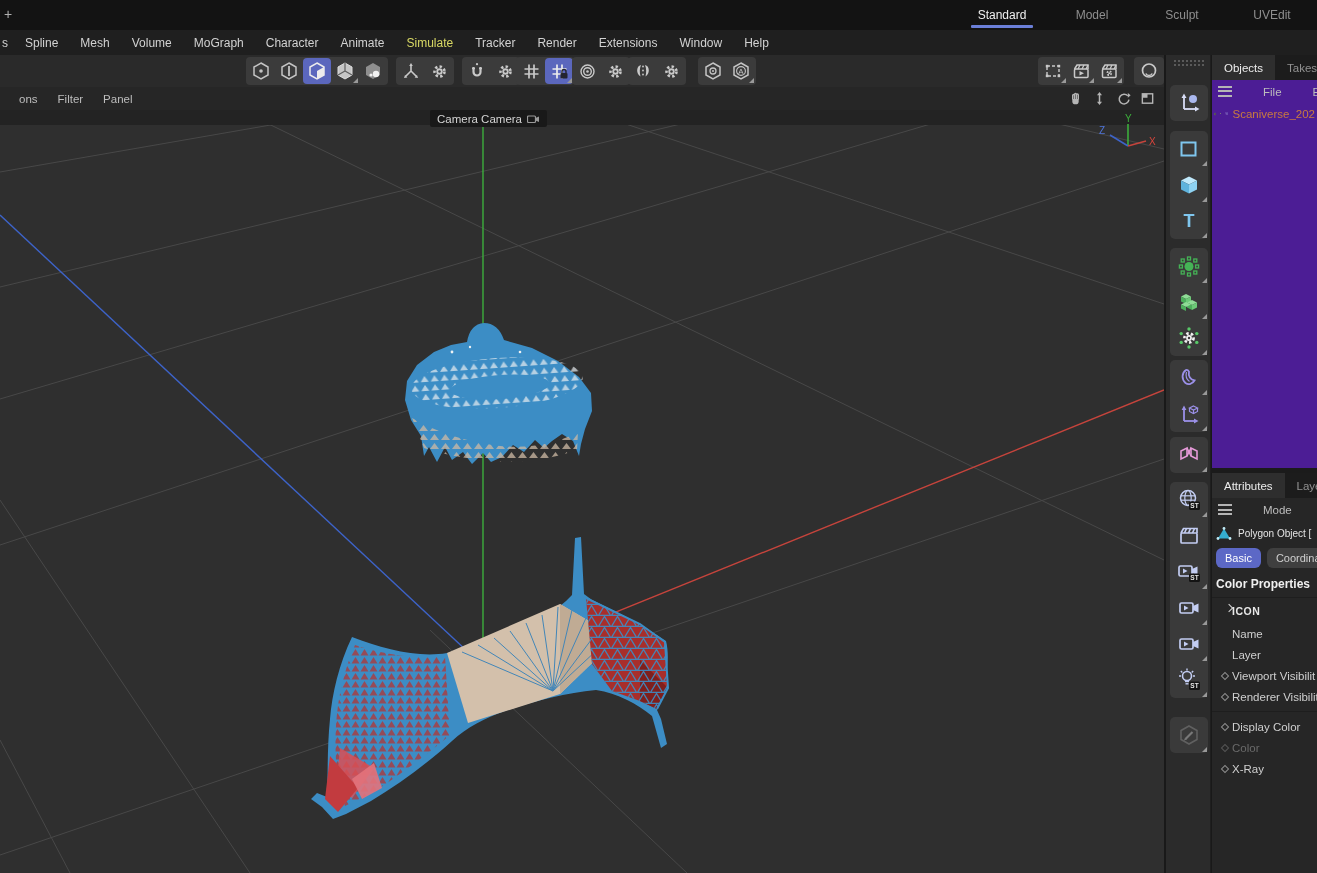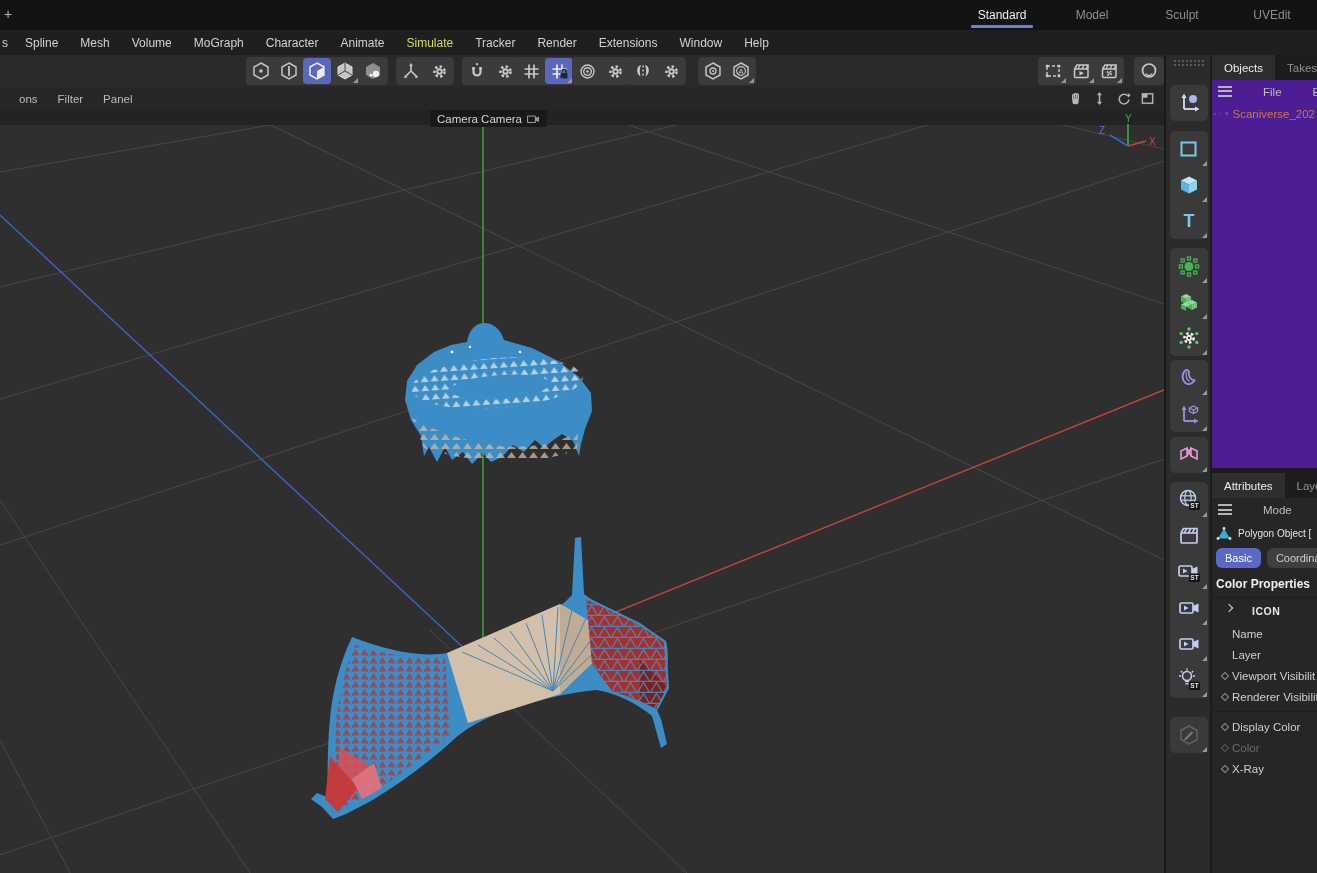--- a/index.html
+++ b/index.html
@@ -78,21 +78,21 @@
   .treeline { width:6px; height:1px; background:#777; }
 
   #attr-objrow { display:flex; align-items:center; gap:6px; padding:5px 4px; font-size:10px;
     color:#e4e4e4; white-space:nowrap; }
   #attr-sectabs { display:flex; gap:6px; padding:2px 4px; }
   .secbtn { font-size:11px; padding:4px 9px; border-radius:6px; background:#3f3f3f;
     color:#cfcfcf; white-space:nowrap; }
   .secbtn.active { background:#5c68c6; color:#fff; }
   #attr-sectitle { font-size:12px; font-weight:bold; color:#f0f0f0; padding:7px 4px 6px 4px;
     border-bottom:1px solid #1e1e1e; }
-  .grouprow { display:flex; align-items:flex-start; gap:20px; padding:7px 4px 6px 14px; }
+  .grouprow { display:flex; align-items:flex-start; gap:0; padding:7px 4px 6px 14px; }
   .chev { width:6px; height:6px; border-right:1.6px solid #d8d8d8; border-top:1.6px solid #d8d8d8;
     transform:rotate(45deg); }
   .grouplabel { font-size:10.5px; font-weight:bold; letter-spacing:0.5px; color:#e8e8e8; }
   .arow { display:flex; align-items:center; height:21px; padding-left:10px; gap:4px;
     font-size:11.5px; color:#cfcfcf; white-space:nowrap; }
   .arow .kf { width:6px; height:6px; border:1.2px solid #8d8d8d; transform:rotate(45deg);
     flex:0 0 auto; }
   .arow .kf.none { border-color:transparent; }
   .arow.dim { color:#6a6a6a; }
   .arow.dim .kf { border-color:#565656; }

